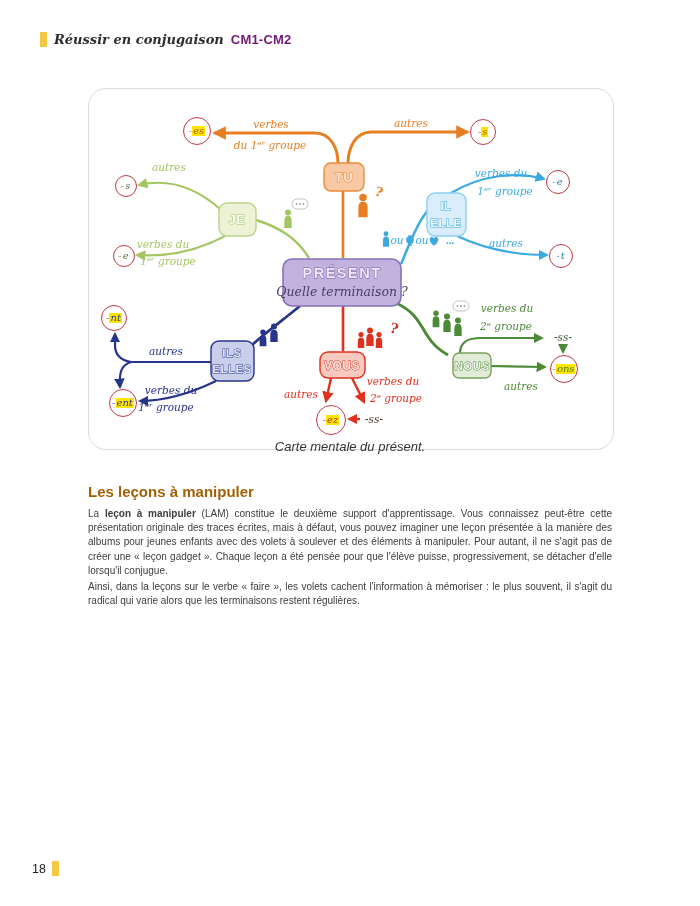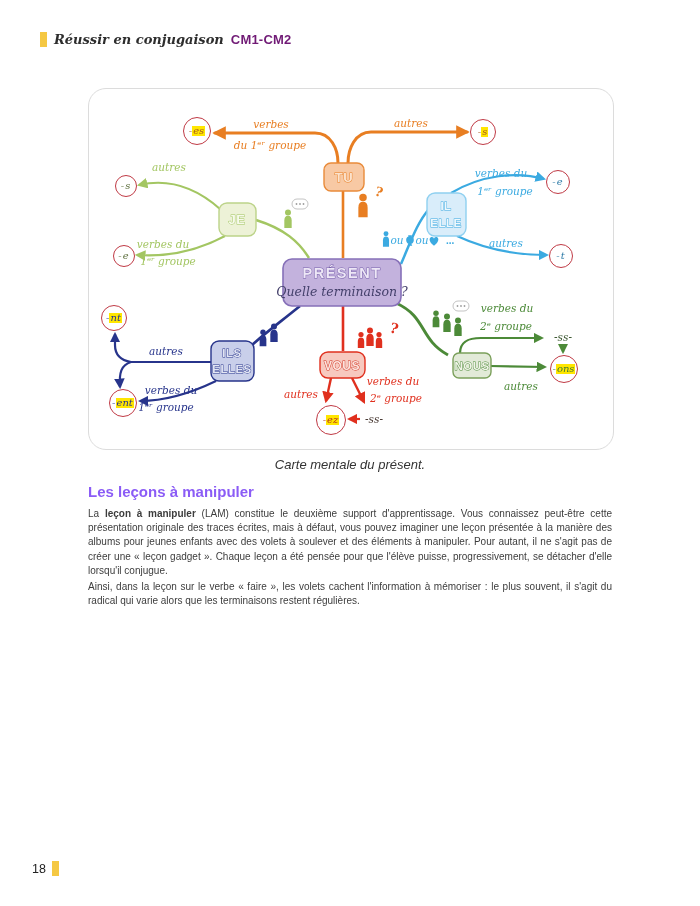--- a/index.html
+++ b/index.html
@@ -24,24 +24,24 @@
   .ending.hl .letters{background:#FFE600;}
   
   text{font-family:"Liberation Sans",sans-serif;}
   .lbl{font-family:"DejaVu Serif",serif;font-style:italic;font-size:10.5px;}
   .pronoun{font-weight:bold;paint-order:stroke;stroke-width:.9px;letter-spacing:.5px;}
   .title-main{font-weight:bold;font-size:14.5px;letter-spacing:1.5px;paint-order:stroke;
     fill:#EDE7F6;stroke:#7A63AC;stroke-width:1px;}
   .title-sub{font-family:"DejaVu Serif",serif;font-style:italic;font-size:12.5px;fill:#44406B;}
   .qmark{font-family:"DejaVu Serif",serif;font-weight:bold;}
   
-  .caption{position:absolute;left:88px;top:457px;width:524px;text-align:center;
+  .caption{position:absolute;left:88px;top:439px;width:524px;text-align:center;
     font-style:italic;font-size:13px;color:#333;}
   .content{position:absolute;left:88px;top:483px;width:524px;}
-  .content h2{margin:0 0 7px 0;font-size:15px;color:#8b5cf6;}
+  .content h2{margin:0 0 7px 0;font-size:15px;color:#a16207;}
   .content p{margin:0;font-size:10px;line-height:1.42;text-align:justify;color:#3d3d3d;}
   .content p + p{margin-top:2px;}
   
   .footer{position:absolute;left:32px;top:861px;display:flex;align-items:flex-end;gap:6px;}
   .page-num{font-size:12.5px;color:#222;}
 </style>
 </head>
 <body>
 
 <div class="header">
@@ -234,19 +234,19 @@
     <span>-</span>
       <span class="letters">ons</span>
   </div>
 </div>
 
 <div class="caption">Carte mentale du présent.</div>
 
 <main class="content">
   <h2>Les leçons à manipuler</h2>
   <p><span>La </span><strong>leçon à manipuler</strong><span> (LAM) constitue le deuxième support d'apprentissage. Vous connaissez peut-être cette présentation originale des traces écrites, mais à défaut, vous pouvez imaginer une leçon présentée à la manière des albums pour jeunes enfants avec des volets à soulever et des éléments à manipuler. Pour autant, il ne s'agit pas de créer une « leçon gadget ». Chaque leçon a été pensée pour que l'élève puisse, progressivement, se détacher d'elle lorsqu'il conjugue.</span></p>
-  <p>Ainsi, dans la leçon sur le verbe « faire », les volets cachent l'information à mémoriser : le plus souvent, il s'agit du radical qui varie alors que les terminaisons restent régulières.</p>
+  <p>Ainsi, dans la leçons sur le verbe « faire », les volets cachent l'information à mémoriser : le plus souvent, il s'agit du radical qui varie alors que les terminaisons restent régulières.</p>
 </main>
 
 <div class="footer">
   <span class="page-num">18</span>
   <div class="accent-bar"></div>
 </div>
 
 </body></html>

